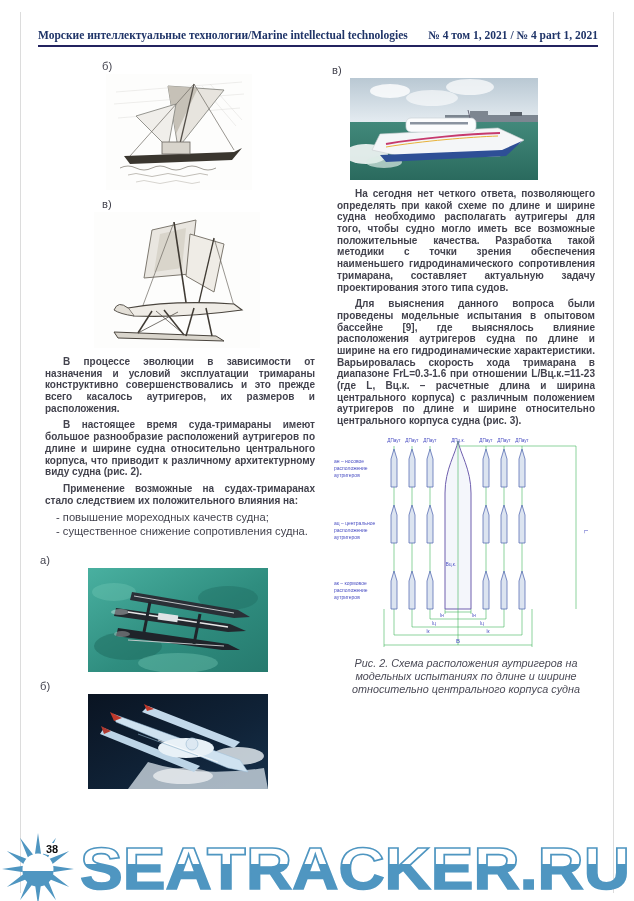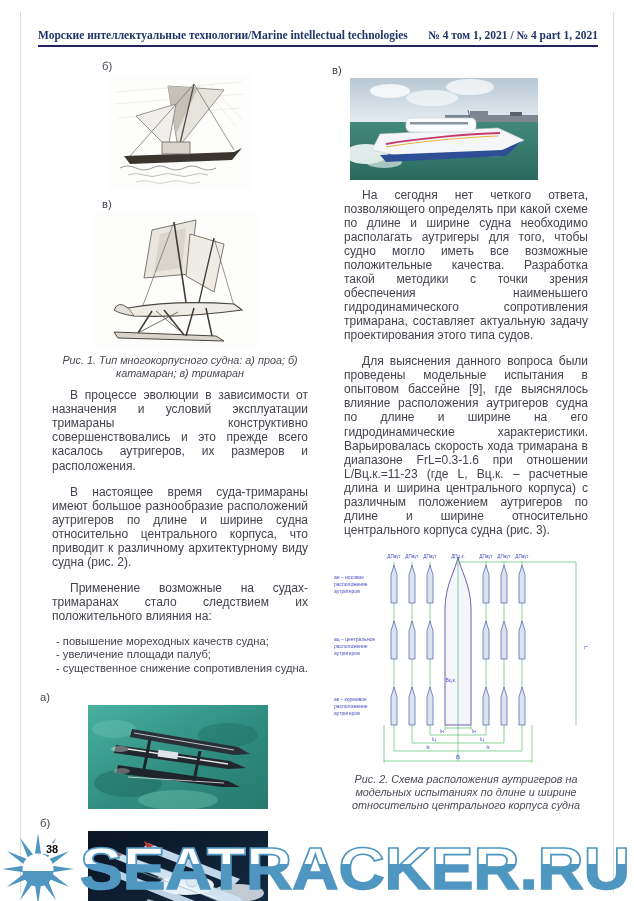--- a/index.html
+++ b/index.html
@@ -12,21 +12,21 @@
 
   .header{position:absolute;left:38px;right:36px;top:29px;display:flex;justify-content:space-between;
     font-family:"Liberation Serif",serif;font-weight:bold;font-size:11.5px;color:#1f3468;white-space:nowrap;gap:12px;}
   .header-rule{position:absolute;left:38px;right:36px;top:45px;border-top:2px solid #23235f;}
 
   .col{position:absolute;top:56px;}
   .col-left{left:40px;width:280px;}
   .col-right{left:332px;width:268px;}
 
   .fig-label{font-size:11.2px;color:#43434e;margin:4px 0 2px 0;}
-  .body-p{font-size:12px;line-height:1.17;text-align:justify;text-indent:18px;margin:12px;}
+  .body-p{font-size:10px;line-height:1.17;text-align:justify;text-indent:18px;margin:5px;font-weight:bold;}
   .caption{font-style:italic;font-size:10.8px;color:#4a4a56;text-align:center;line-height:1.22;margin:6px 0 0 0;}
   .list-item{font-size:11.2px;line-height:1.2;padding-left:16px;}
   .section-heading{font-weight:bold;font-size:11.4px;text-align:center;margin:10px 0 8px 0;}
 
   .imgbox{display:block;}
   .sketch{background:#fdfdfc;}
 
   .watermark{position:absolute;left:0;top:832px;width:634px;height:69px;}
   .page-number{position:absolute;left:42px;top:843px;font-size:11px;font-weight:bold;color:#0e0e0e;
     background:#ffffff;border-radius:7px;padding:0 4px;z-index:5;text-align:center;}
@@ -88,27 +88,25 @@
         <line x1="70" y1="98" x2="90" y2="123"></line>
       <line x1="100" y1="96" x2="92" y2="124"></line>
         <line x1="112" y1="96" x2="118" y2="124"></line>
     </g>
     <g stroke="#55504a" stroke-width="0.8">
       <line x1="44" y1="121" x2="84" y2="100"></line>
         <line x1="92" y1="124" x2="62" y2="99"></line>
     </g>
   </svg>
 
-  <div class="caption">Рис. 1. Тип многокорпусного судна: а) проа; б) катамаран; в) тримаран</div>
 
   <p class="body-p" style="margin-top:8px;">В процессе эволюции в зависимости от назначения и условий эксплуатации тримараны конструктивно совершенствовались и это прежде всего касалось аутригеров, их размеров и расположения.</p>
   <p class="body-p">В настоящее время суда-тримараны имеют большое разнообразие расположений аутригеров по длине и ширине судна относительно центрального корпуса, что приводит к различному архитектурному виду судна (рис. 2).</p>
   <p class="body-p">Применение возможные на судах-тримаранах стало следствием их положительного влияния на:</p>
   <div class="list-item">- повышение мореходных качеств судна;</div>
-  <div class="list-item">- увеличение площади палуб;</div>
   <div class="list-item">- существенное снижение сопротивления судна.</div>
 
   <div class="fig-label" style="margin-top:16px;">а)</div>
 
   <svg class="imgbox" style="margin-left:48px;" width="180" height="104" viewBox="0 0 180 104">
     <defs>
       <linearGradient id="seaA" x1="0" y1="0" x2="1" y2="1">
         <stop offset="0" stop-color="#49b0a0"></stop>
           <stop offset="0.55" stop-color="#2f8d7f"></stop>
           <stop offset="1" stop-color="#267a6e"></stop>

